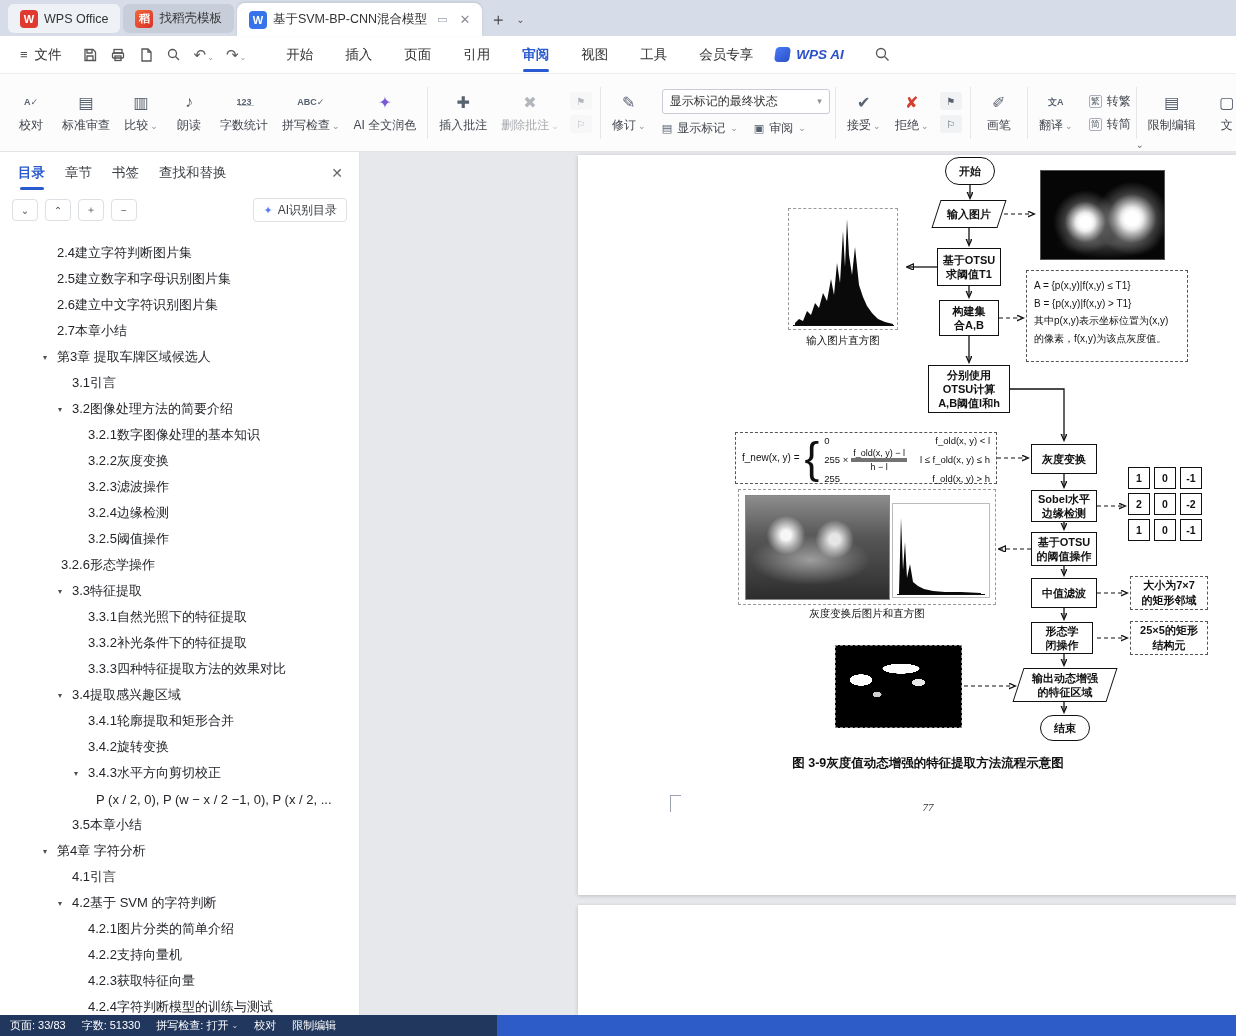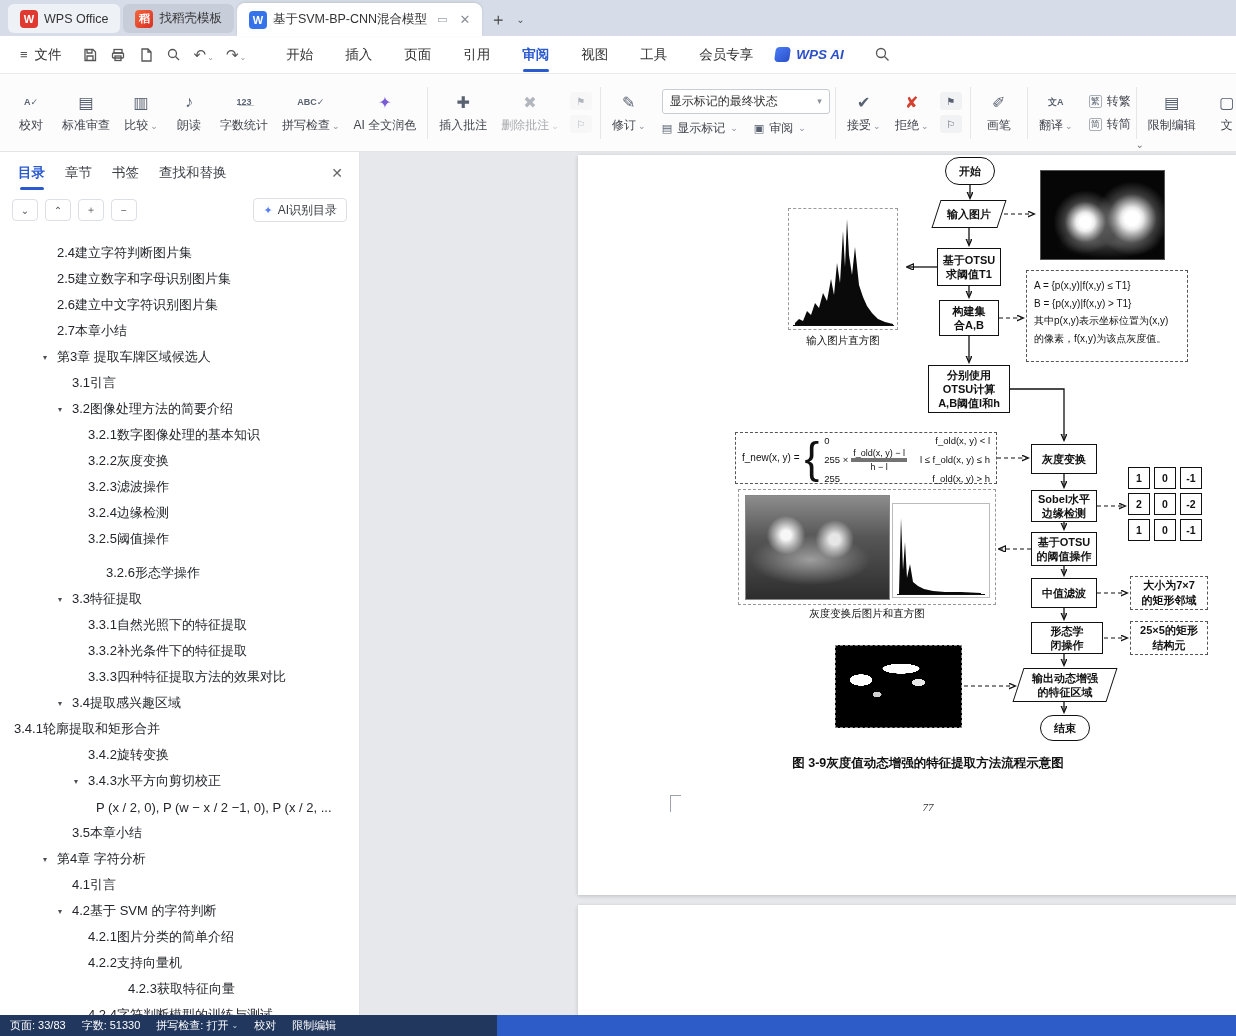--- a/index.html
+++ b/index.html
@@ -493,21 +493,21 @@
           <div class="titem" style="padding-left: 74px;">
             <span class="tri" style="visibility: hidden;">▾</span>
             <span>3.2.4边缘检测</span>
           </div>
 
           <div class="titem" style="padding-left: 74px;">
             <span class="tri" style="visibility: hidden;">▾</span>
             <span>3.2.5阈值操作</span>
           </div>
 
-          <div class="titem" style="padding-left: 92px; margin-top: 8px;">
+          <div class="titem" style="padding-left: 47px;">
             <span class="tri" style="visibility: hidden;">▾</span>
             <span>3.2.6形态学操作</span>
           </div>
 
           <div class="titem" style="padding-left: 58px;">
             <span class="tri">▾</span>
             <span>3.3特征提取</span>
           </div>
 
           <div class="titem" style="padding-left: 74px;">
@@ -523,21 +523,21 @@
           <div class="titem" style="padding-left: 74px;">
             <span class="tri" style="visibility: hidden;">▾</span>
             <span>3.3.3四种特征提取方法的效果对比</span>
           </div>
 
           <div class="titem" style="padding-left: 58px;">
             <span class="tri">▾</span>
             <span>3.4提取感兴趣区域</span>
           </div>
 
-          <div class="titem" style="">
+          <div class="titem" style="padding-left: 74px;">
             <span class="tri" style="visibility: hidden;">▾</span>
             <span>3.4.1轮廓提取和矩形合并</span>
           </div>
 
           <div class="titem" style="padding-left: 74px;">
             <span class="tri" style="visibility: hidden;">▾</span>
             <span>3.4.2旋转变换</span>
           </div>
 
           <div class="titem" style="padding-left: 74px;">
@@ -573,21 +573,21 @@
           <div class="titem" style="padding-left: 74px;">
             <span class="tri" style="visibility: hidden;">▾</span>
             <span>4.2.1图片分类的简单介绍</span>
           </div>
 
           <div class="titem" style="padding-left: 74px;">
             <span class="tri" style="visibility: hidden;">▾</span>
             <span>4.2.2支持向量机</span>
           </div>
 
-          <div class="titem" style="padding-left: 74px; margin-left: 40px;">
+          <div class="titem" style="padding-left: 74px;">
             <span class="tri" style="visibility: hidden;">▾</span>
             <span>4.2.3获取特征向量</span>
           </div>
 
           <div class="titem" style="padding-left: 74px;">
             <span class="tri" style="visibility: hidden;">▾</span>
             <span>4.2.4字符判断模型的训练与测试</span>
           </div>
 
       </div>
@@ -727,21 +727,21 @@
         <div class="imglabel" style="left:160px;top:452px;width:258px">灰度变换后图片和直方图</div>
 
         <div class="n" style="left:453px;top:423px;width:66px;height:30px">
           <span>中值滤波</span>
         </div>
         <div class="dashbox" style="left:552px;top:421px;width:78px;height:34px;font-weight:700">
           <span>大小为7×7</span>
           <span>的矩形邻域</span>
         </div>
 
-        <div class="n" style="left:453px;top:467px;width:72px;height:32px">
+        <div class="n" style="left:453px;top:467px;width:62px;height:32px">
           <span>形态学</span>
           <span>闭操作</span>
         </div>
         <div class="dashbox" style="left:552px;top:466px;width:78px;height:34px;font-weight:700">
           <span>25×5的矩形</span>
           <span>结构元</span>
         </div>
 
         <div class="bimg"></div>
 

